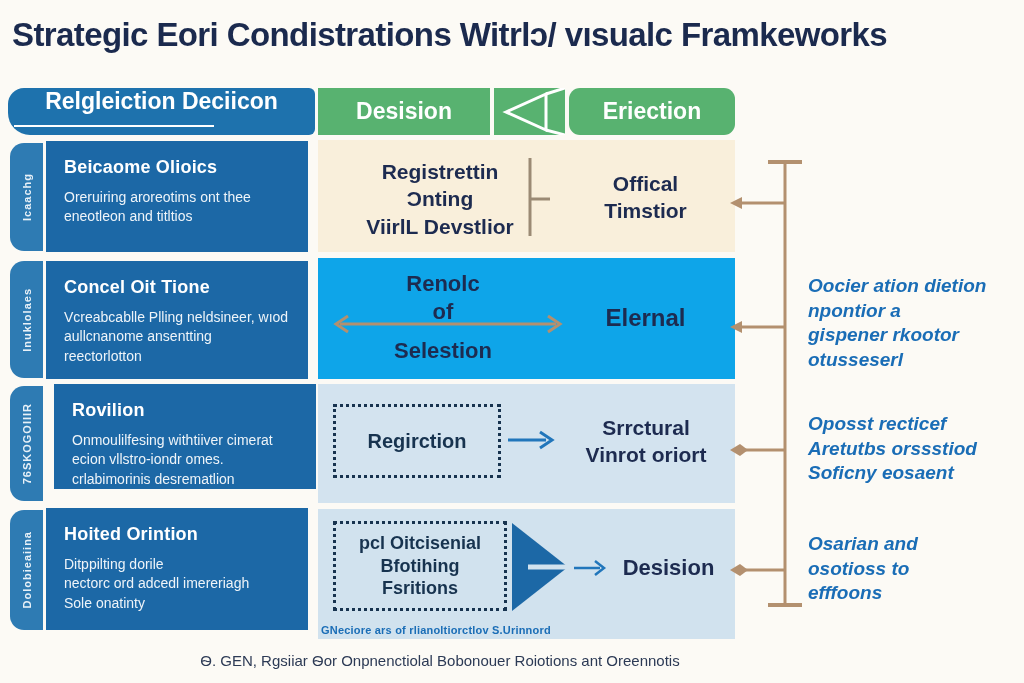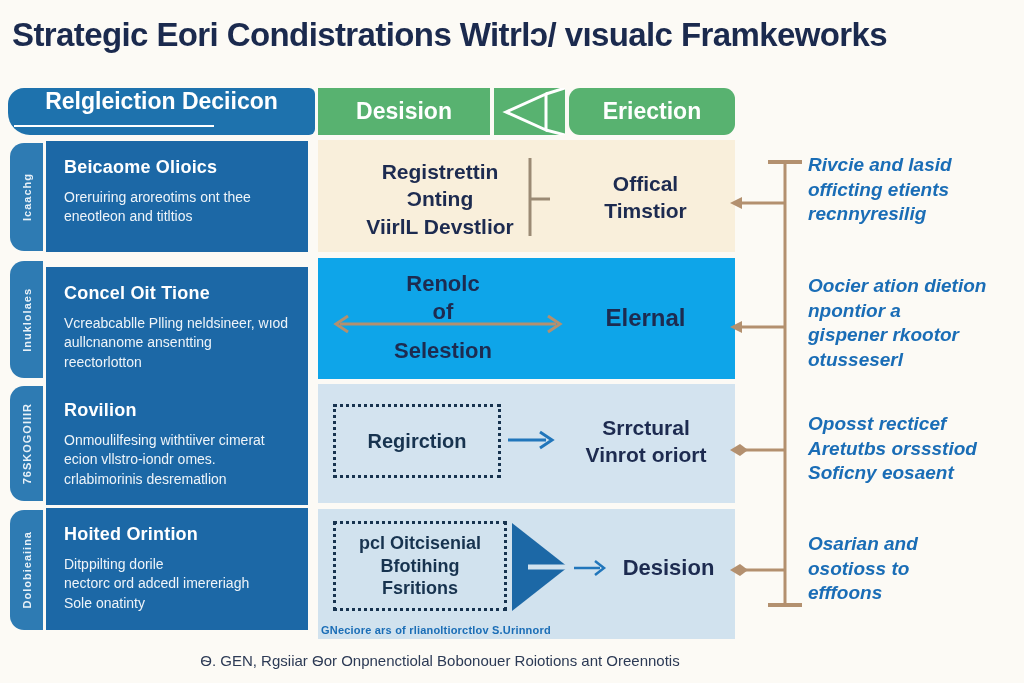--- a/index.html
+++ b/index.html
@@ -114,27 +114,27 @@
   </div>
   <div class="abs tab" style="top:510px;height:120px;">
     <span>Dolobieaiina</span>
   </div>
 
   <div class="abs lbox" style="top:141px;height:111px;">
     <div class="h">Beicaome Olioics</div>
     <div class="b pre">Oreruiring aroreotims ont thee
 eneotleon and titltios</div>
   </div>
-  <div class="abs lbox" style="top:267px;height:118px;">
+  <div class="abs lbox" style="top:261px;height:118px;">
     <div class="h">Concel Oit Tione</div>
     <div class="b pre">Vcreabcablle Plling neldsineer, wıod
 aullcnanome ansentting
 reectorlotton</div>
   </div>
-  <div class="abs lbox" style="top:384px;height:121px;">
+  <div class="abs lbox" style="top:384px;height:105px;margin-left:8px;">
     <div class="h">Rovilion</div>
     <div class="b pre">Onmoulilfesing withtiiver cimerat
 ecion vllstro-iondr omes.
 crlabimorinis desrematlion</div>
   </div>
   <div class="abs lbox" style="top:508px;height:122px;">
     <div class="h">Hoited Orintion</div>
     <div class="b pre">Ditppilting dorile
 nectorc ord adcedl imereriagh
 Sole onatinty</div>
@@ -201,23 +201,20 @@
     <line x1="16" y1="55" x2="63" y2="55" stroke="#b3906f" stroke-width="3"></line>
     <polygon points="8,55 20,49 20,61" fill="#b3906f"></polygon>
     <line x1="16" y1="179" x2="63" y2="179" stroke="#b3906f" stroke-width="3"></line>
     <polygon points="8,179 20,173 20,185" fill="#b3906f"></polygon>
     <line x1="16" y1="302" x2="63" y2="302" stroke="#b3906f" stroke-width="3"></line>
     <polygon points="8,302 18,296 26,302 18,308" fill="#b3906f"></polygon>
     <line x1="16" y1="422" x2="63" y2="422" stroke="#b3906f" stroke-width="3"></line>
     <polygon points="8,422 18,416 26,422 18,428" fill="#b3906f"></polygon>
   </svg>
 
-  <div class="abs annot pre" style="top:153px;">Rivcie and lasid
-officting etients
-recnnyresilig</div>
   <div class="abs annot pre" style="top:274px;">Oocier ation dietion
 npontior a
 gispener rkootor
 otusseserl</div>
   <div class="abs annot pre" style="top:412px;">Oposst recticef
 Aretutbs orssstiod
 Soficny eosaent</div>
   <div class="abs annot pre" style="top:532px;">Osarian and
 osotioss to
 efffoons</div>

